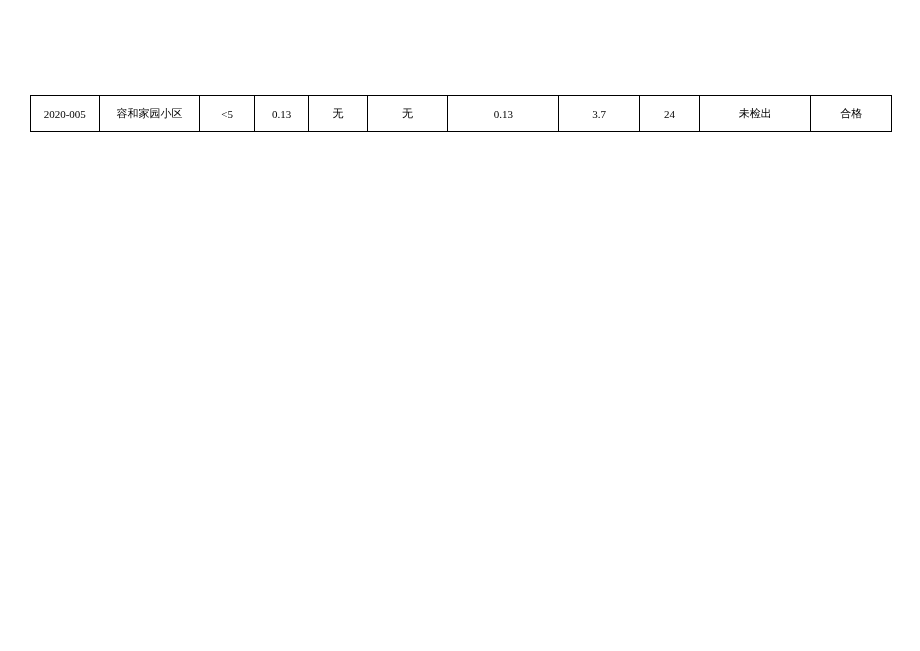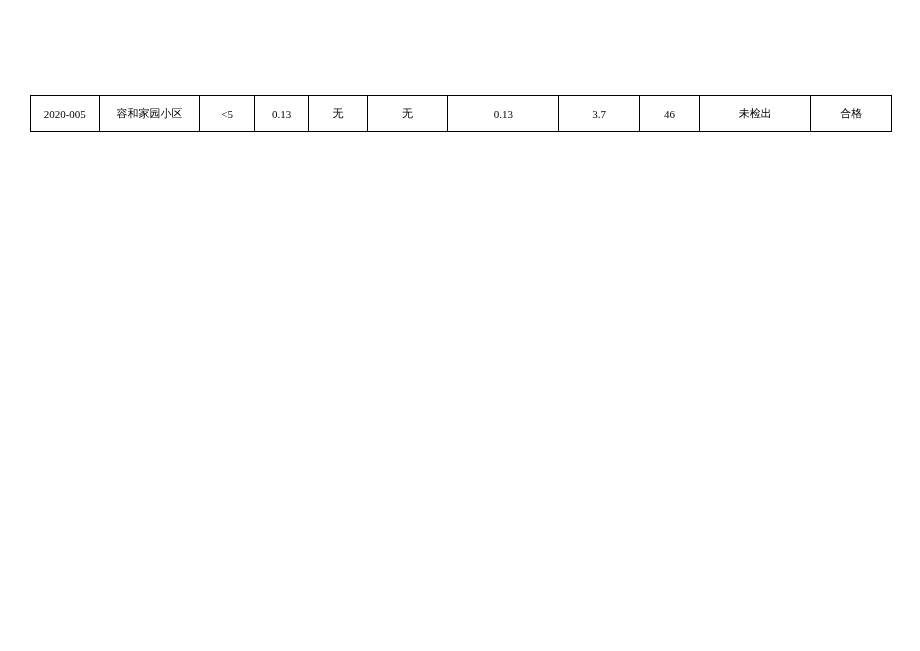--- a/index.html
+++ b/index.html
@@ -67,19 +67,19 @@
     <tbody>
       <tr>
         <td>2020-005</td>
         <td>容和家园小区</td>
         <td>&lt;5</td>
         <td>0.13</td>
         <td>无</td>
         <td>无</td>
         <td>0.13</td>
         <td>3.7</td>
-        <td>46</td>
+        <td>24</td>
         <td>未检出</td>
         <td>合格</td>
       </tr>
     </tbody>
   </table>
 </div>
 
 </body></html>

